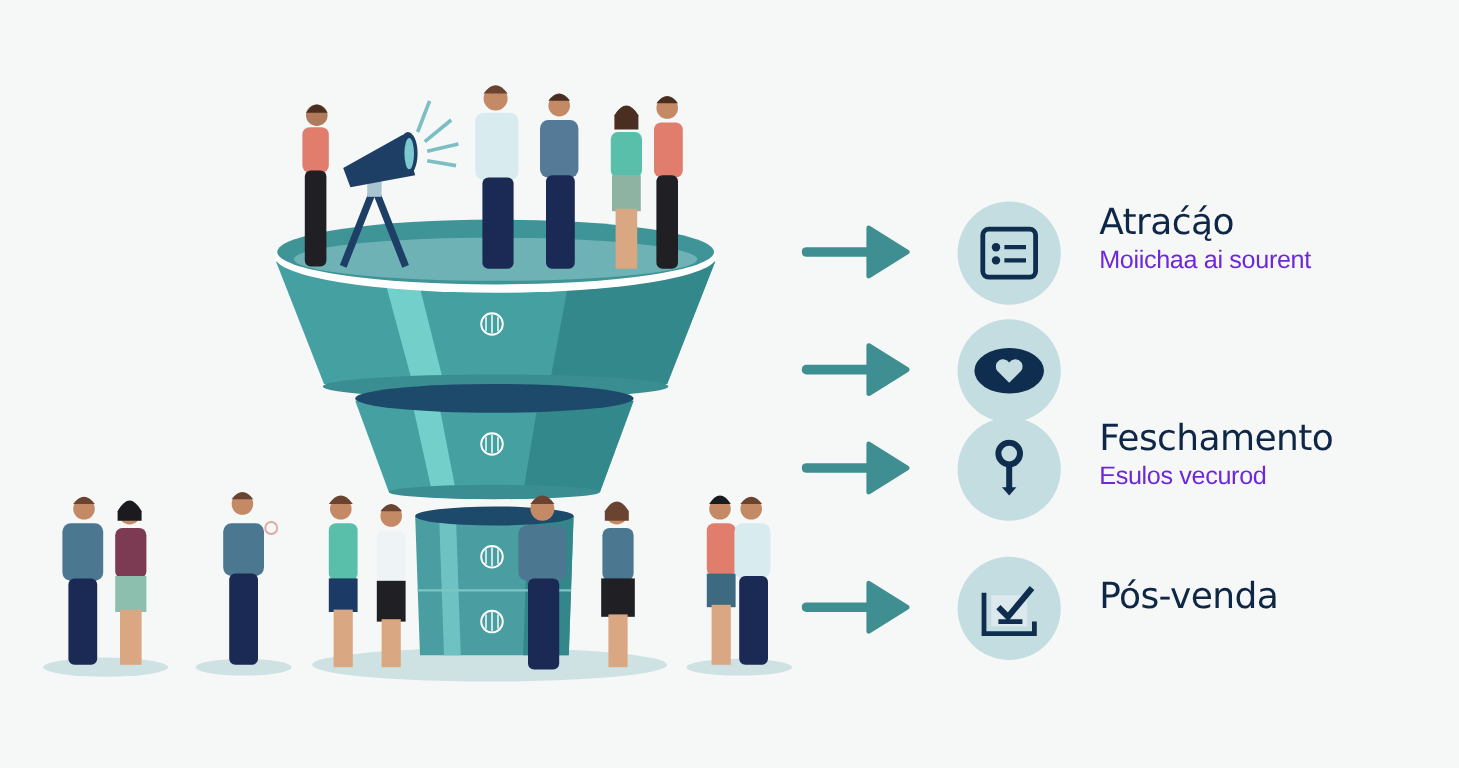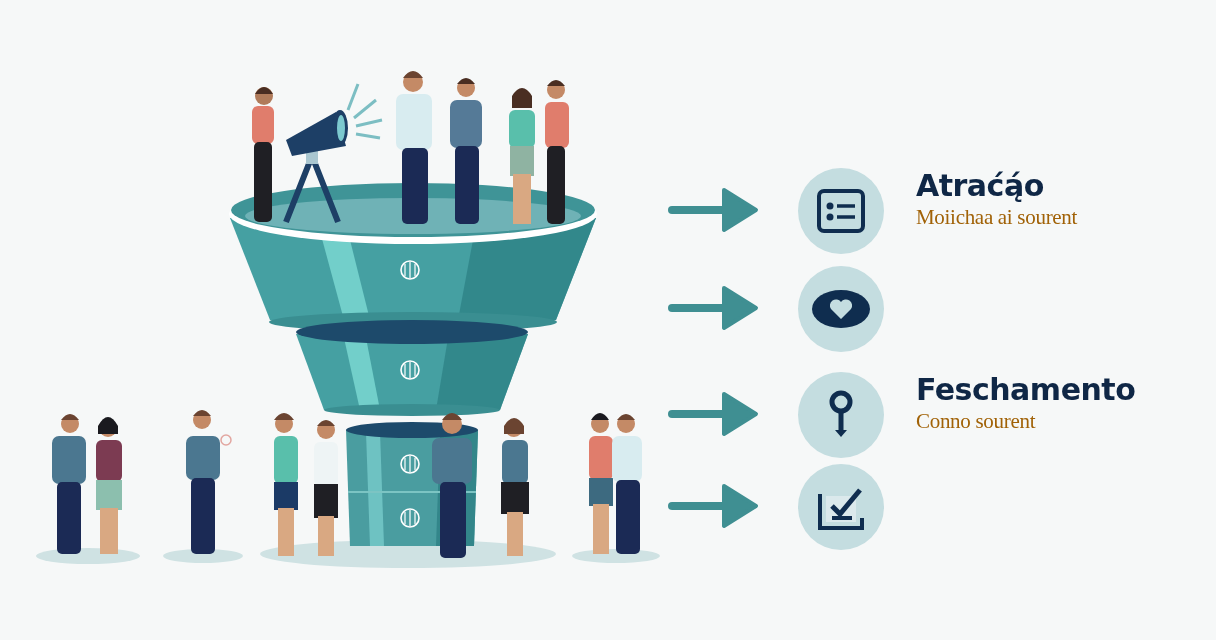--- a/index.html
+++ b/index.html
@@ -11,25 +11,25 @@
   .scene { position:absolute; left:0; top:0; width:1216px; height:640px; }
   .stage-row { position:absolute; left:660px; width:540px; height:90px; }
   .arrow { position:absolute; left:8px; top:22px; width:92px; height:48px; }
   .icon-circle {
     position:absolute; left:138px; top:4px; width:86px; height:86px;
     border-radius:50%; background:#c4dde0;
     display:flex; align-items:center; justify-content:center;
   }
   .stage-text { position:absolute; left:256px; top:4px; }
   .stage-title {
-    font-family:"DejaVu Sans", sans-serif; font-size:30px; font-weight:bold;
+    font-family:"DejaVu Sans", sans-serif; font-size:30px; font-weight:normal;
     color:#0f2746; letter-spacing:-0.5px; line-height:36px; white-space:nowrap;
   }
   .stage-sub {
-    font-family:Liberation Serif, serif; font-size:21px; color:#a16207;
+    font-family:Liberation Sans, sans-serif; font-size:21px; color:#6d28d9;
     line-height:26px; white-space:nowrap; letter-spacing:-0.3px;
   }
 </style>
 </head>
 <body>
 
 <svg class="scene" viewBox="0 0 1216 640" xmlns="http://www.w3.org/2000/svg">
 
   <ellipse cx="88" cy="556" rx="52" ry="8" fill="#cfe2e3"></ellipse>
   <ellipse cx="203" cy="556" rx="40" ry="7" fill="#cfe2e3"></ellipse>
@@ -205,46 +205,49 @@
     <div class="icon-circle">
       <svg width="60" height="40" viewBox="0 0 60 40">
         <ellipse cx="30" cy="20" rx="29" ry="19" fill="#0f2d4f"></ellipse>
         <path d="M30 30 L20 20 A5.5 5.5 0 0 1 30 13 A5.5 5.5 0 0 1 40 20 Z" fill="#c4dde0"></path>
       </svg>
     </div>
     <div class="stage-text">
     </div>
   </div>
 
-  <div class="stage-row" style="top:368px;">
+  <div class="stage-row" style="top:344px;">
     <svg class="arrow" viewBox="0 0 92 48">
       <line x1="4" y1="24" x2="62" y2="24" stroke="#3f8f92" stroke-width="8" stroke-linecap="round"></line>
       <path d="M56 4 L88 24 L56 44 Z" fill="#3f8f92" stroke="#3f8f92" stroke-width="4" stroke-linejoin="round"></path>
     </svg>
     <div class="icon-circle">
       <svg width="30" height="50" viewBox="0 0 30 50">
         <circle cx="15" cy="12" r="9" fill="none" stroke="#0f2d4f" stroke-width="5"></circle>
         <line x1="15" y1="21" x2="15" y2="42" stroke="#0f2d4f" stroke-width="5"></line>
         <path d="M9 40 L15 47 L21 40 Z" fill="#0f2d4f"></path>
       </svg>
     </div>
     <div class="stage-text">
       <div class="stage-title">Feschamento</div>
-      <div class="stage-sub">Conno sourent</div>
+      <div class="stage-sub">Esulos vecurod</div>
     </div>
   </div>
 
   <div class="stage-row" style="top:460px;">
     <svg class="arrow" viewBox="0 0 92 48">
       <line x1="4" y1="24" x2="62" y2="24" stroke="#3f8f92" stroke-width="8" stroke-linecap="round"></line>
       <path d="M56 4 L88 24 L56 44 Z" fill="#3f8f92" stroke="#3f8f92" stroke-width="4" stroke-linejoin="round"></path>
     </svg>
     <div class="icon-circle">
       <svg width="50" height="50" viewBox="0 0 50 50">
         <path d="M4 12 L4 46 L46 46 L46 36" fill="none" stroke="#0f2d4f" stroke-width="4"></path>
         <rect x="10" y="14" width="30" height="26" fill="#dbe9ec"></rect>
         <path d="M16 24 L24 32 L44 8" fill="none" stroke="#0f2d4f" stroke-width="5"></path>
         <line x1="16" y1="36" x2="36" y2="36" stroke="#0f2d4f" stroke-width="4"></line>
       </svg>
     </div>
+    <div class="stage-text" style="top:20px;">
+      <div class="stage-title">Pós-venda</div>
+    </div>
   </div>
 
 </div>
 
 </body></html>

